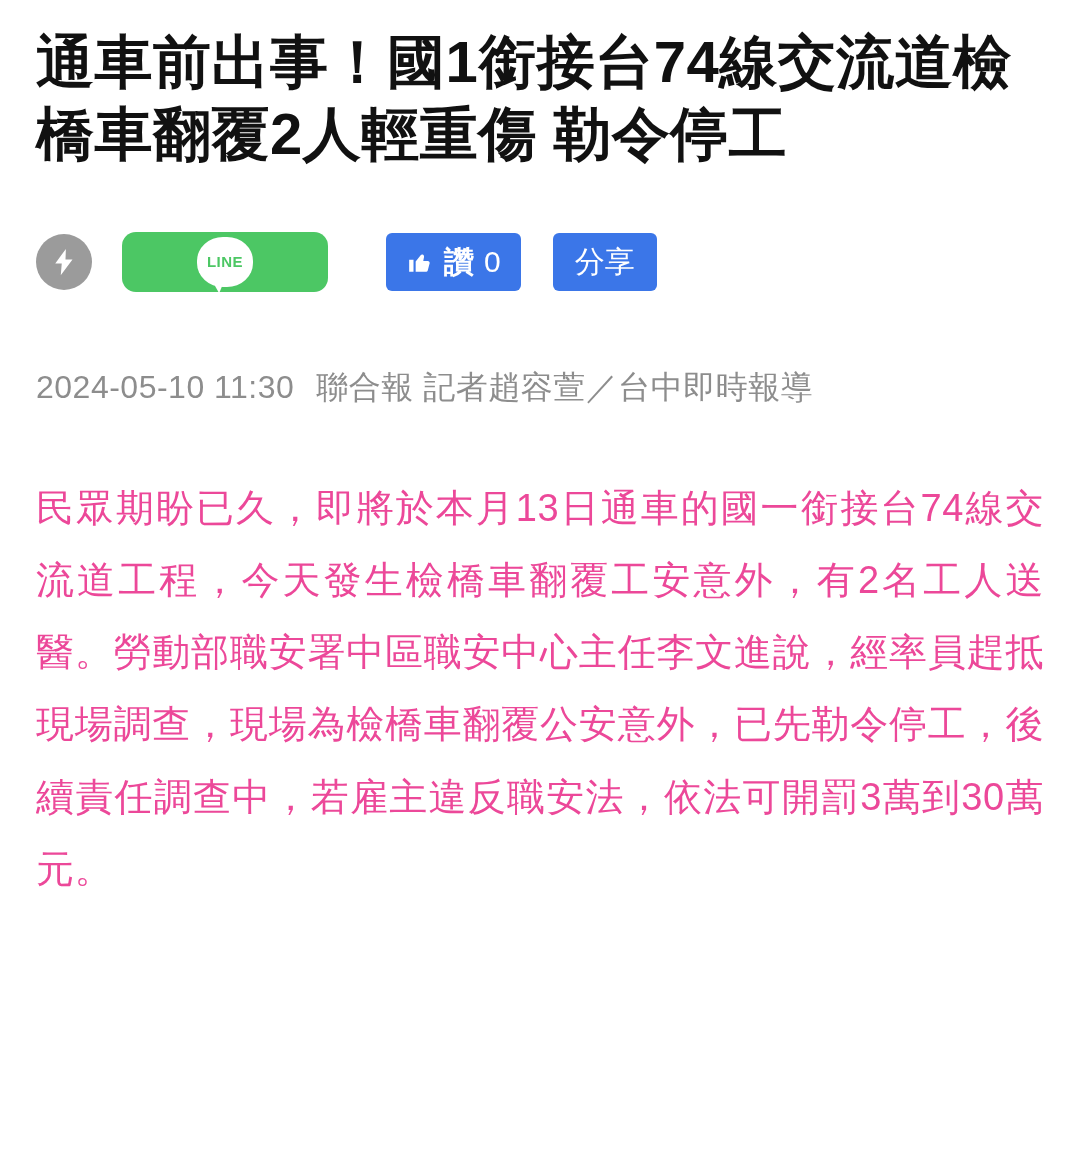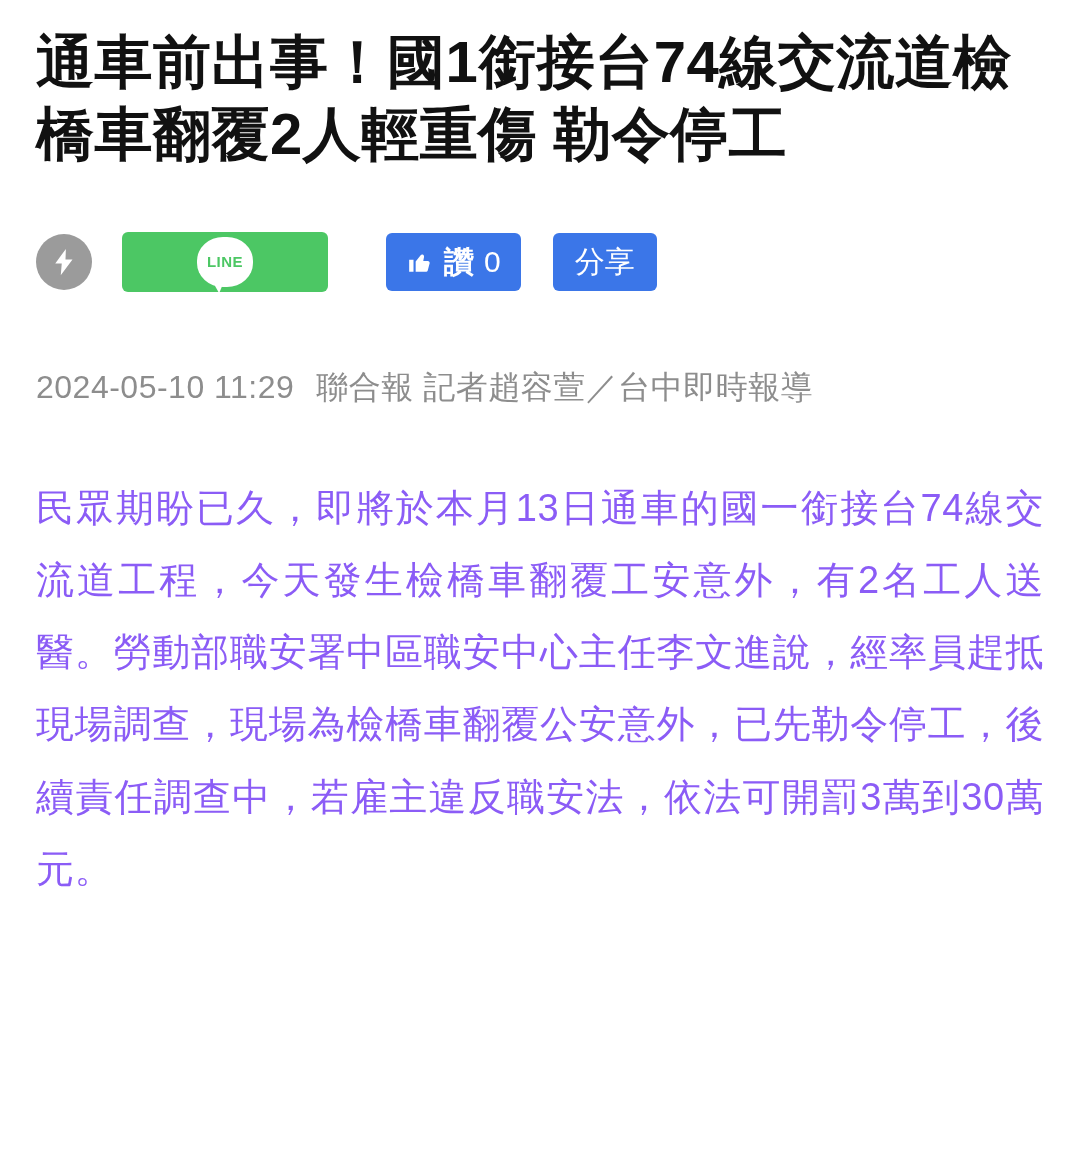--- a/index.html
+++ b/index.html
@@ -50,21 +50,21 @@
     justify-content: center;
     flex: 0 0 auto;
   }
   .amp-badge svg { display: block; }
 
   .line-btn {
     margin-left: 30px;
     width: 206px;
     height: 60px;
     background: #4cc764;
-    border-radius: 6px;
+    border-radius: 14px;
     display: flex;
     align-items: center;
     justify-content: center;
     flex: 0 0 auto;
     cursor: pointer;
   }
   .line-bubble {
     width: 56px;
     height: 50px;
     background: #ffffff;
@@ -155,21 +155,21 @@
     align-items: baseline;
   }
   .byline .dt { margin-right: 22px; }
   .byline .src { color: #8d8d8d; }
 
   
   .article-body {
     margin-top: 62px;
     font-size: 38px;
     line-height: 1.9;
-    color: #8b5cf6;
+    color: #ec4899;
     letter-spacing: 0.6px;
     text-align: justify;
     word-break: break-all;
   }
   .article-body p { margin: 0 0 22px 0; }
 </style>
 </head>
 <body>
 
 <div class="page">
@@ -200,21 +200,21 @@
       <span class="count">0</span>
     </div>
 
     <div class="fb-share">
       <span class="lbl">分享</span>
     </div>
 
   </div>
 
   <div class="byline">
-    <span class="dt">2024-05-10 11:29</span>
+    <span class="dt">2024-05-10 11:30</span>
     <span class="src">聯合報 記者趙容萱／台中即時報導</span>
   </div>
 
   <div class="article-body">
     <p>民眾期盼已久，即將於本月13日通車的國一銜接台74線交流道工程，今天發生檢橋車翻覆工安意外，有2名工人送醫。勞動部職安署中區職安中心主任李文進說，經率員趕抵現場調查，現場為檢橋車翻覆公安意外，已先勒令停工，後續責任調查中，若雇主違反職安法，依法可開罰3萬到30萬元。</p>
   </div>
 
 </div>
 
 </body></html>

